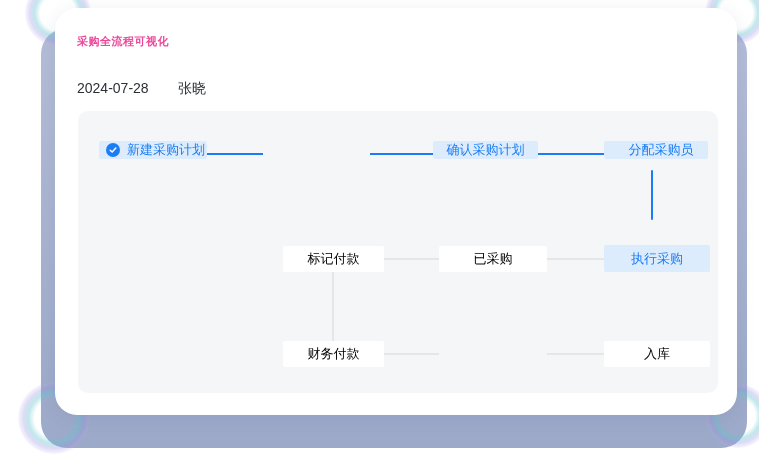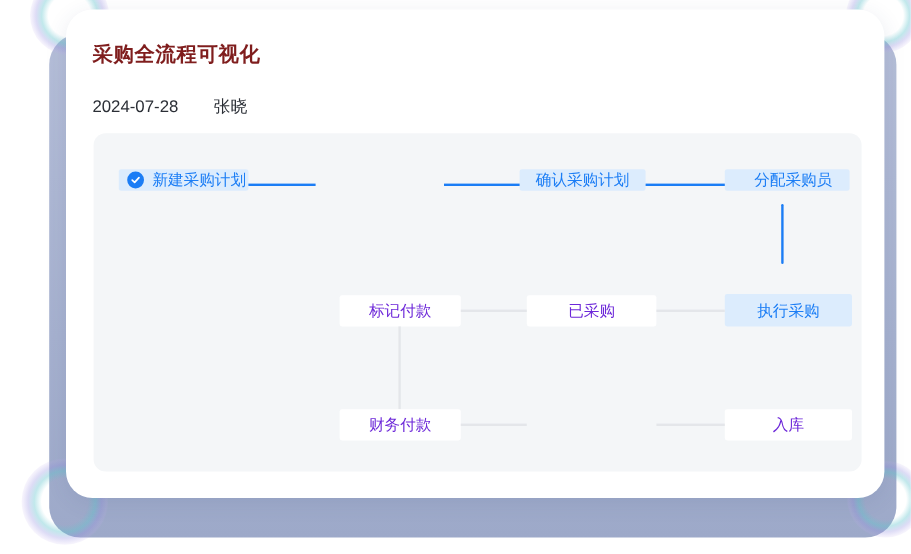--- a/index.html
+++ b/index.html
@@ -23,35 +23,35 @@
   .swirl.tl { left:25px;  top:-20px;  width:66px; height:66px; }
   .swirl.tr { left:705px; top:-18px;  width:62px; height:62px; }
   .swirl.bl { left:18px;  top:382px;  width:72px; height:72px; }
   .swirl.br { left:706px; top:384px;  width:64px; height:64px; }
 
   
   .card { position:absolute; left:55px; top:8px; width:682px; height:407px;
     background:#ffffff; border-radius:22px; z-index:3;
     box-shadow:0 4px 18px rgba(47,66,115,0.10); }
 
-  .card-title { position:absolute; left:22px; top:26px; font-size:17px; font-weight:700;
-    color:#7f1d1d; letter-spacing:0.5px; }
+  .card-title { position:absolute; left:22px; top:26px; font-size:11px; font-weight:700;
+    color:#ec4899; letter-spacing:0.5px; }
   .meta-row { position:absolute; left:22px; top:72px; font-size:14px; color:#2b2f36; }
   .meta-date { position:absolute; left:0; top:0; white-space:nowrap; }
   .meta-user { position:absolute; left:101px; top:0; white-space:nowrap; font-weight:500; }
 
   
   .panel { position:absolute; left:23px; top:103px; width:640px; height:282px;
     background:#f4f6f8; border-radius:10px; }
 
   
   .node { position:absolute; height:18px; display:flex; align-items:center;
     justify-content:center; font-size:13px; border-radius:2px; white-space:nowrap; }
   .node.blue { background:#dcecfd; color:#1b7df5; }
-  .node.white { background:#ffffff; color:#6d28d9; }
+  .node.white { background:#ffffff; color:#000000; }
 
   .n-plan    { left:21px;  top:30px; width:108px; justify-content:flex-start; padding-left:7px; gap:7px; }
   .n-confirm { left:185px; top:30px; width:107px; }
   .n-order   { left:355px; top:30px; width:105px; }
   .n-assign  { left:526px; top:30px; width:104px;padding-left:10px; }
 
   .n-mark    { left:205px; top:135px; width:101px; height:26px; }
   .n-bought  { left:361px; top:135px; width:108px; height:26px; }
   .n-exec    { left:526px; top:134px; width:106px; height:27px; }
 

